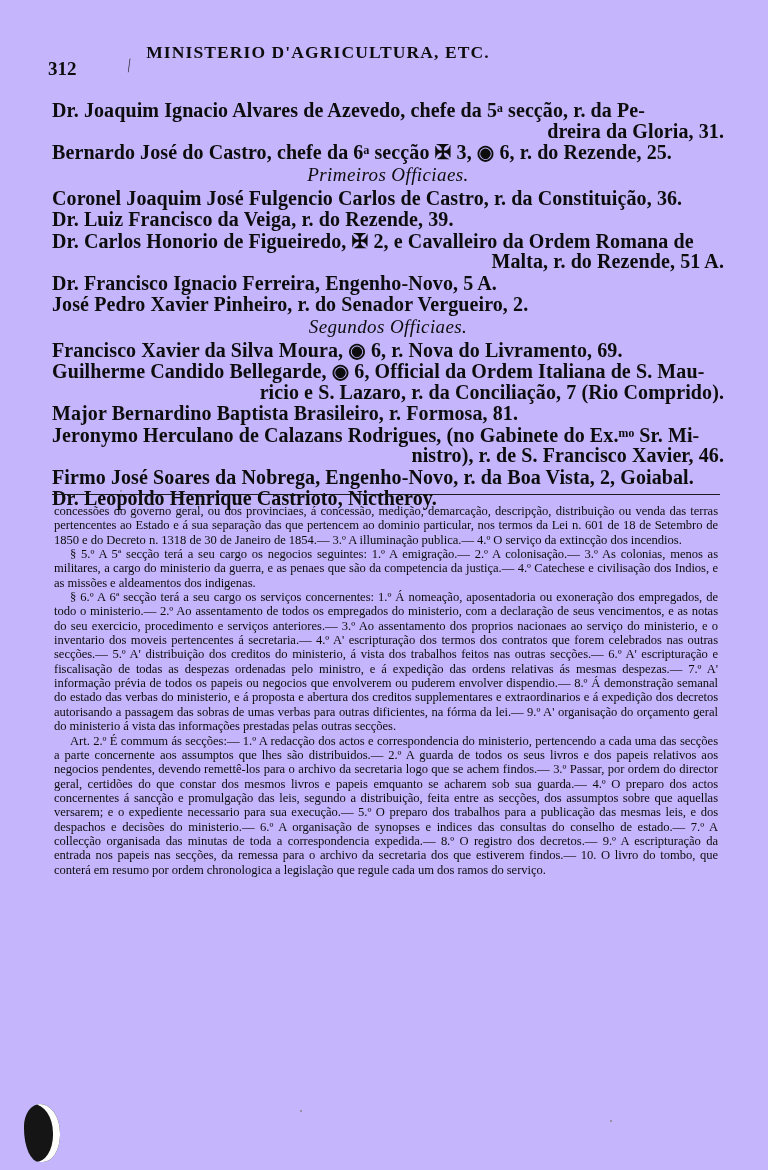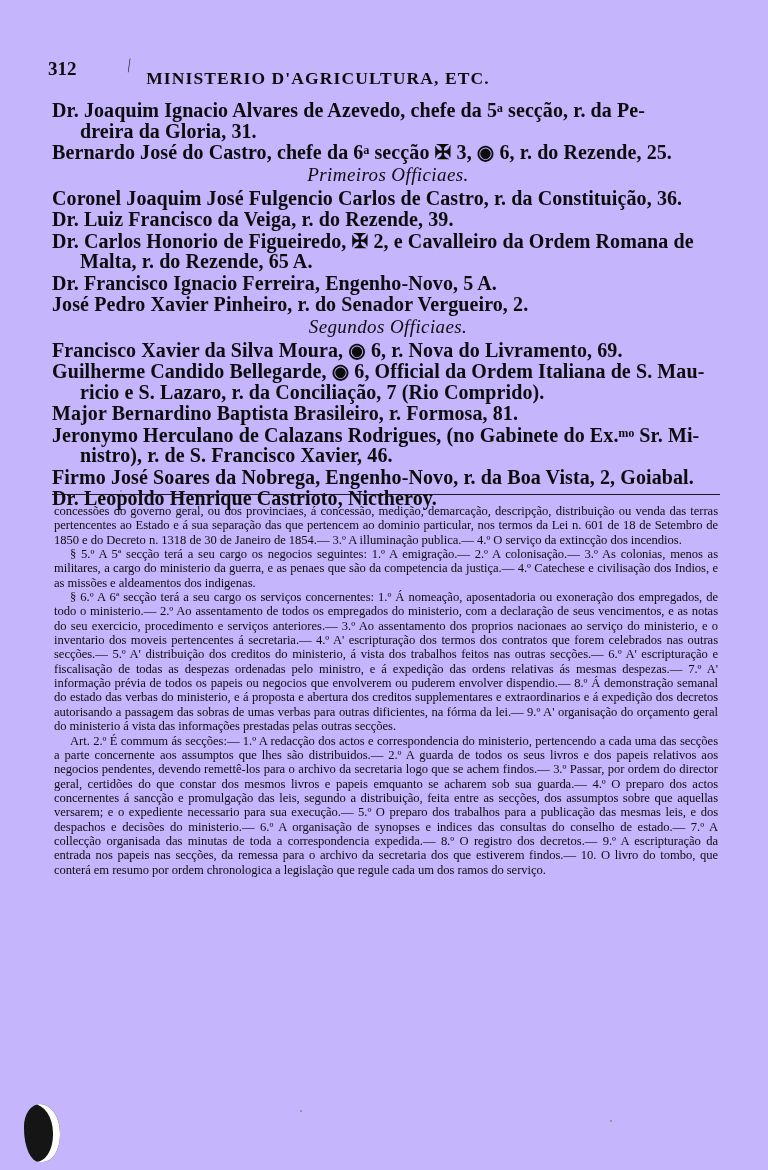--- a/index.html
+++ b/index.html
@@ -21,21 +21,21 @@
     top: 0;
     width: 768px;
     height: 1170px;
     background: #c4b5fd;
   }
 
   
   .header-row {
     position: absolute;
     left: 0;
-    top: 68px;
+    top: 42px;
     width: 636px;
     text-align: center;
   }
   .folio {
     position: absolute;
     left: 48px;
     top: 58px;
     font-family: "Liberation Serif", serif;
     font-size: 19px;
     font-weight: bold;
@@ -70,20 +70,21 @@
     font-weight: bold;
     margin-bottom: 1px;
     text-indent: 0;
     padding-left: 0;
     font-family: Liberation Serif, serif;
     letter-spacing: 0.1px;
   }
   .entry .cont {
     display: block;
     padding-left: 28px;
+    text-align: right;
   }
   .subhead {
     text-align: center;
     font-style: italic;
     font-weight: normal;
     font-size: 19px;
     margin: 1px 0 2px 0;
     letter-spacing: 0.4px;
   }
 
@@ -159,21 +160,21 @@
     <div class="subhead">Primeiros Officiaes.</div>
 
     <div class="entry">
       <span>Coronel Joaquim José Fulgencio Carlos de Castro, r. da Constituição, 36.</span>
     </div>
     <div class="entry">
       <span>Dr. Luiz Francisco da Veiga, r. do Rezende, 39.</span>
     </div>
     <div class="entry">
       <span>Dr. Carlos Honorio de Figueiredo, ✠ 2, e Cavalleiro da Ordem Romana de</span>
-      <span class="cont">Malta, r. do Rezende, 65 A.</span>
+      <span class="cont">Malta, r. do Rezende, 51 A.</span>
     </div>
     <div class="entry">
       <span>Dr. Francisco Ignacio Ferreira, Engenho-Novo, 5 A.</span>
     </div>
     <div class="entry">
       <span>José Pedro Xavier Pinheiro, r. do Senador Vergueiro, 2.</span>
     </div>
 
     <div class="subhead">Segundos Officiaes.</div>
 

